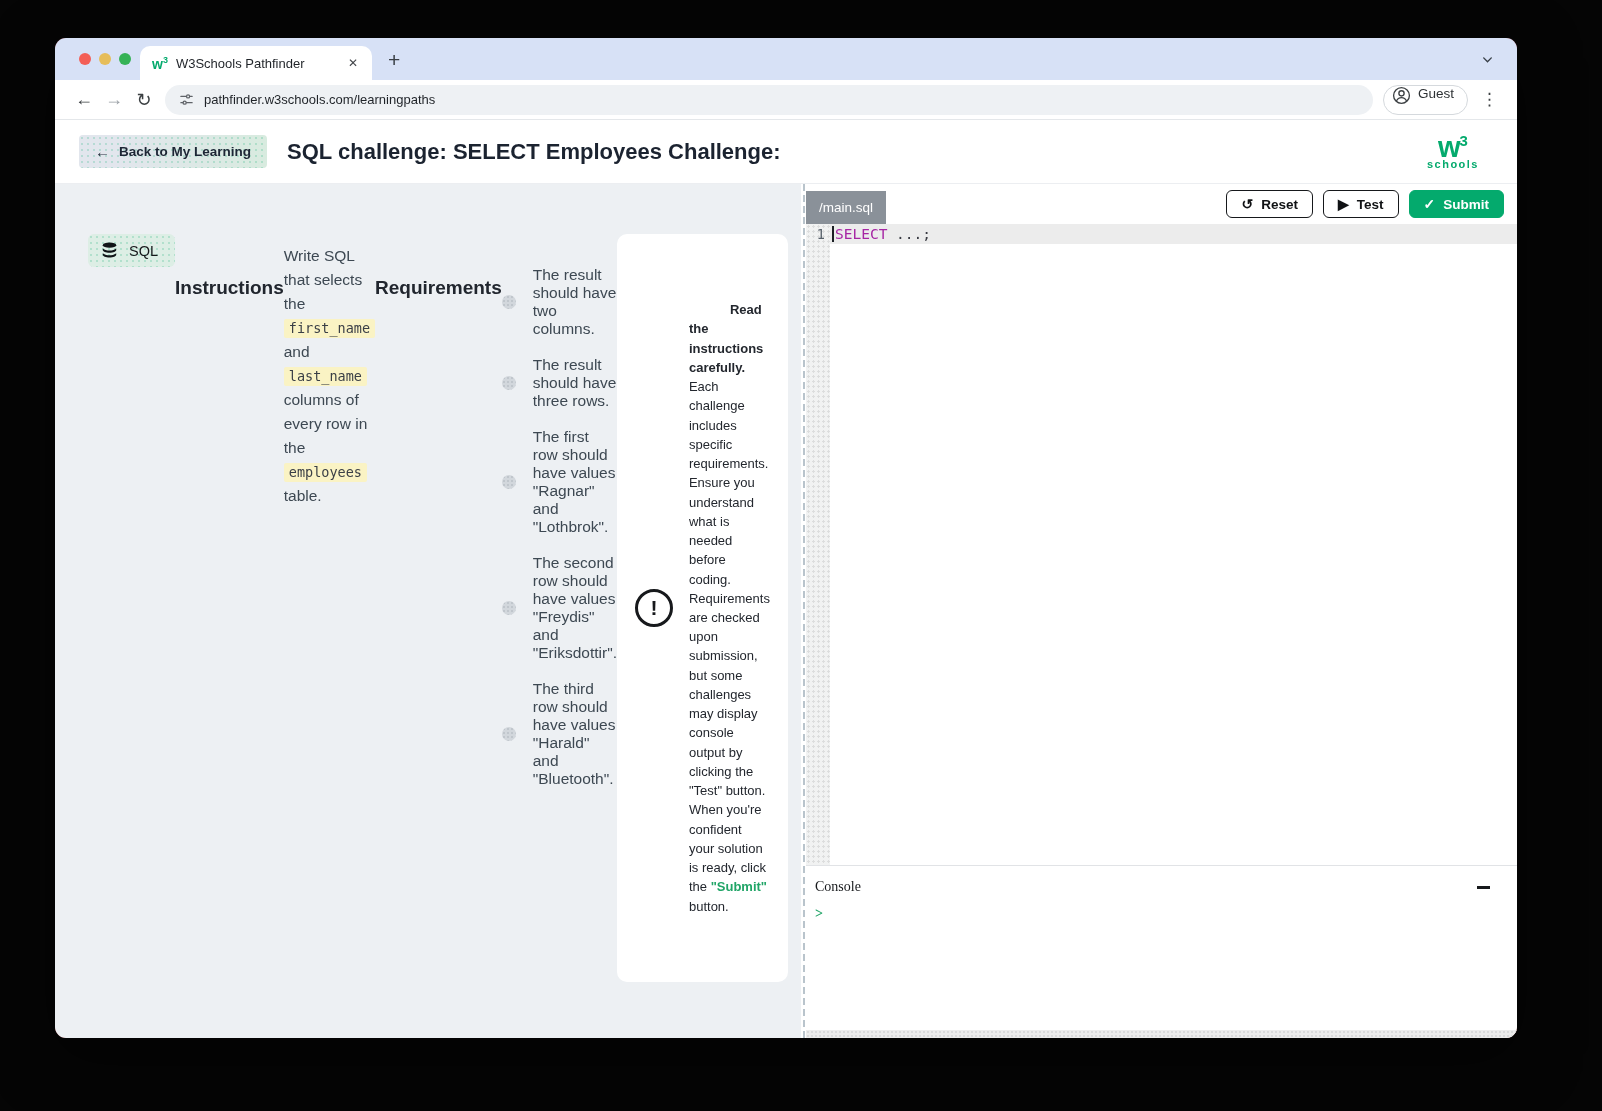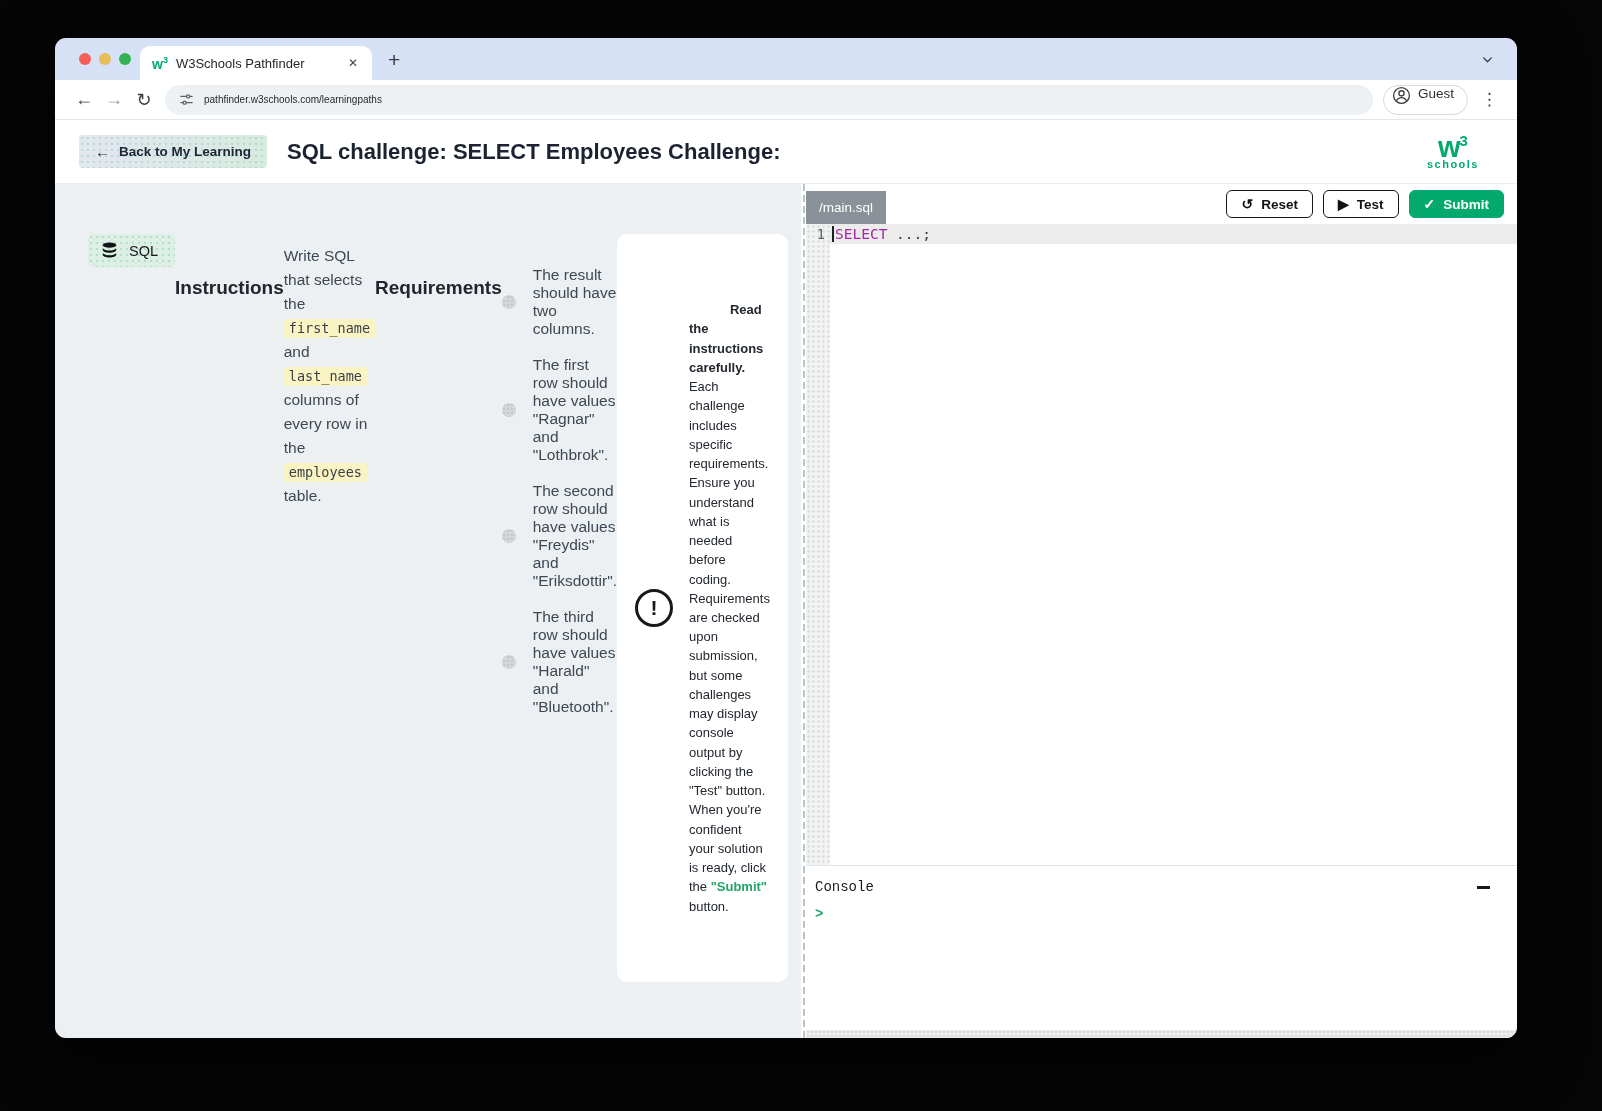--- a/index.html
+++ b/index.html
@@ -27,21 +27,21 @@
   .tab-close { font-size:12px; color:#44474b; padding:2px 4px; cursor:pointer; }
   .newtab { align-self:center; margin-left:16px; font-size:21px; color:#3a3f45; line-height:1; cursor:pointer; }
   .tabsearch { align-self:center; margin-left:auto; margin-right:16px; width:28px; height:24px; border-radius:7px;
                display:flex; align-items:center; justify-content:center; color:#3a4149; cursor:pointer; }
 
   
   .toolbar { height:40px; background:#fff; display:flex; align-items:center; padding:0 14px 0 14px; border-bottom:1px solid #e4e7ea; flex-shrink:0; }
   .navico { width:30px; height:30px; display:flex; align-items:center; justify-content:center; font-size:18px; color:#3c4043; cursor:pointer; }
   .navico.disabled { color:#9aa0a6; }
   .urlpill { flex:1; height:30px; background:#eef1f4; border-radius:15px; display:flex; align-items:center; padding:0 14px; gap:10px; margin:0 10px 0 6px; cursor:text; }
-  .urltext { font-size:10px; color:#1f2328; }
+  .urltext { font-size:13px; color:#1f2328; }
   .guest { height:30px; border:1px solid #d5d9dd; border-radius:16px; display:flex; gap:7px; padding:0 13px 0 8px; font-size:13.5px; color:#2d3134; cursor:pointer; }
   .kebab { margin-left:8px; font-size:17px; color:#3c4043; cursor:pointer; padding:0 5px; }
 
   
   .pageheader { height:64px; background:#fff; display:flex; align-items:center; padding:0 24px; border-bottom:1px solid #eceef1; flex-shrink:0; }
   .backbtn { display:flex; align-items:center; gap:9px; padding:8px 16px; border-radius:4px;
              background-image:radial-gradient(rgba(4,170,109,.20) 1px, transparent 1.3px), linear-gradient(90deg,#e2e6ed 20%, #d8ebdf 100%);
              background-size:6px 6px, 100% 100%;
              font-weight:700; font-size:13.5px; color:#1d2635; cursor:pointer; }
   .backbtn .arrow { font-size:15px; font-weight:400; }
@@ -99,21 +99,21 @@
                background-image:radial-gradient(#dcdddd 1px, transparent 1.2px); background-size:5px 5px; }
   .activeline { position:absolute; left:24px; right:0; top:0; height:20px; background:#ececec; }
   .linenum { position:absolute; left:0; top:0; width:24px; height:20px; text-align:right; padding-right:5px;
              color:#57606a; font-size:13.5px; line-height:20px; }
   .codetext { position:absolute; left:26px; top:0; height:20px; line-height:20px; display:flex; align-items:center; font-size:14.5px; }
   .caret { width:0; height:16px; border-left:2px solid #1b1f24; margin-right:1px; }
   .kw { color:#a626a4; }
   .coderest { color:#383a42; white-space:pre; }
 
   
-  .consolebox { height:165px; border-top:1px solid #e1e3e6; font-family:Liberation Mono, monospace; padding:13px 14px 0 9px; flex-shrink:0; }
+  .consolebox { height:165px; border-top:1px solid #e1e3e6; font-family:Liberation Serif, serif; padding:13px 14px 0 9px; flex-shrink:0; }
   .consolehead { display:flex; align-items:center; }
   .consoletitle { font-size:14px; color:#17191c; }
   .minimize { margin-left:auto; margin-right:13px; width:13px; height:3px; background:#17191c; cursor:pointer; }
   .prompt { margin-top:11px; color:#21a567; font-size:14px; font-weight:700; }
 
   .hscroll { height:8px; flex-shrink:0;
              background-color:#ececec;
              background-image:radial-gradient(#d9dadb 1px, transparent 1.2px); background-size:4px 4px; }
 </style>
 </head>
@@ -188,20 +188,24 @@
       </div>
 
       <h2 class="section-h">Instructions</h2>
       <p class="instrtext"><span>Write SQL that selects the </span><code class="codehl">first_name</code><span> and </span><code class="codehl">last_name</code><span> columns of every row in the </span><code class="codehl">employees</code><span> table.</span></p>
 
       <h2 class="section-h">Requirements</h2>
       <div class="reqlist">
         <div class="reqitem">
           <span class="bullet"></span>
           <span>The result should have two columns.</span>
+        </div>
+        <div class="reqitem">
+          <span class="bullet"></span>
+          <span>The result should have three rows.</span>
         </div>
         <div class="reqitem">
           <span class="bullet"></span>
           <span>The first row should have values "Ragnar" and "Lothbrok".</span>
         </div>
         <div class="reqitem">
           <span class="bullet"></span>
           <span>The second row should have values "Freydis" and "Eriksdottir".</span>
         </div>
         <div class="reqitem">

